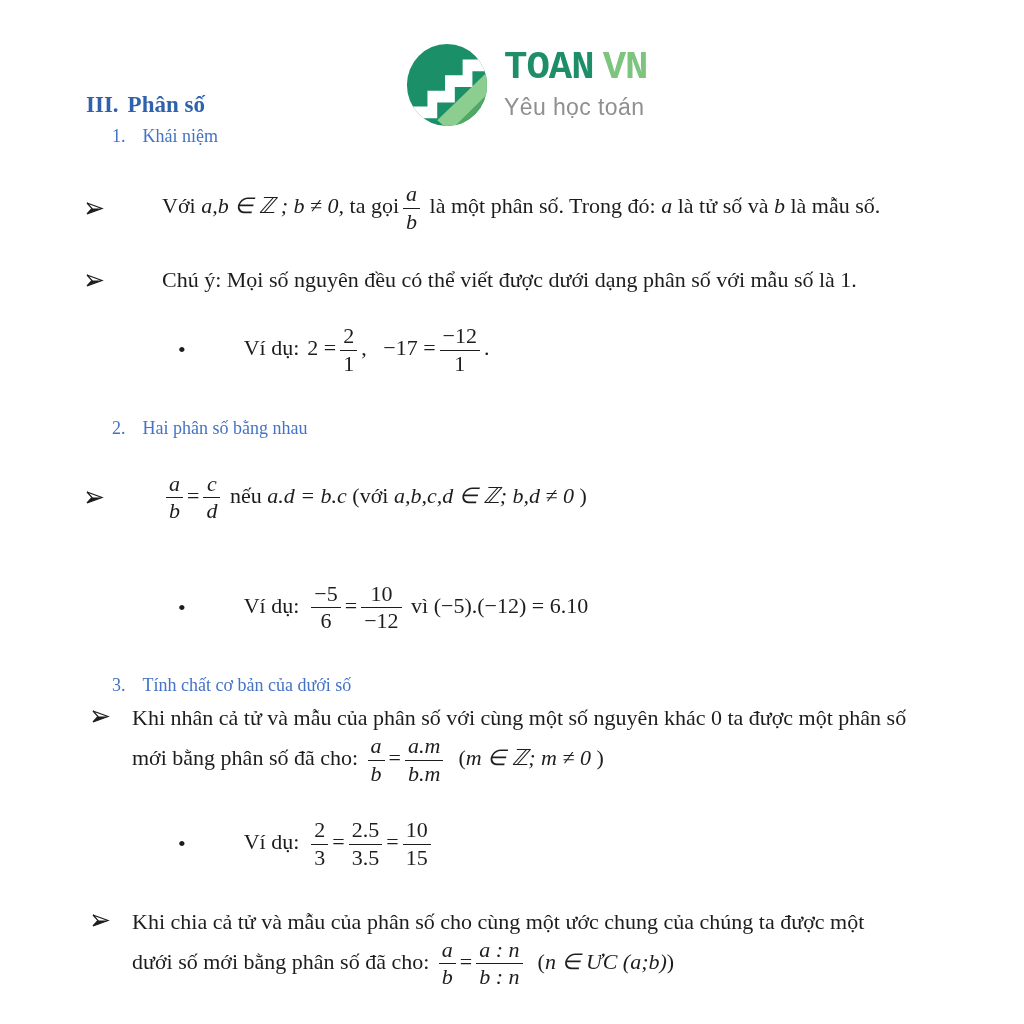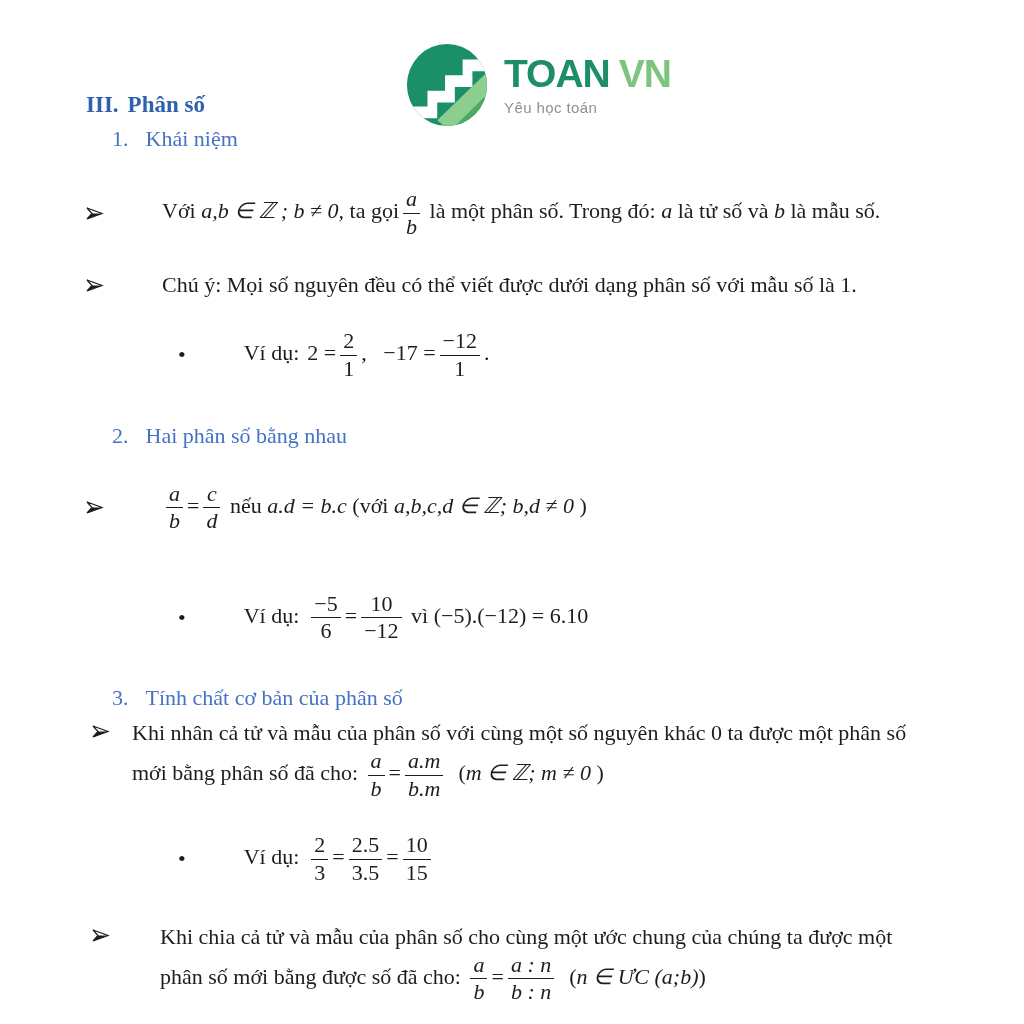--- a/index.html
+++ b/index.html
@@ -5,35 +5,35 @@
   html,body { margin:0; padding:0; }
   body { background:#ffffff; }
   .page {
     position:relative; width:1024px; height:1024px; background:#ffffff;
     font-family:"Liberation Serif", serif; color:#1d1d1d; overflow:hidden;
   }
 
   
   .logo { position:absolute; left:404px; top:42px; display:flex; align-items:center; gap:14px; }
   .logo-icon { flex:0 0 auto; }
-  .logo-title { font-family:Liberation Sans, sans-serif; font-weight:700; font-size:39px;
+  .logo-title { font-family:Liberation Mono, monospace; font-weight:700; font-size:39px;
                 letter-spacing:-1px; line-height:1; white-space:nowrap; }
   .logo-toan { color:#1e8e68; margin-right:9px; }
   .logo-vn   { color:#7dc47f; }
-  .logo-tagline { font-family:"Liberation Sans", sans-serif; font-size:15px; color:#8f8f8f;
+  .logo-tagline { font-family:"Liberation Sans", sans-serif; font-size:23px; color:#8f8f8f;
                   margin-top:6px; letter-spacing:0.4px; }
 
   
   .content { position:absolute; left:86px; top:92px; width:884px; font-size:22px; }
   .rich { white-space:pre-wrap; }
   .mi { font-style:italic; }
 
   .h-main { color:#3061ad; font-weight:700; font-size:23px; }
   .h-main .sec-label { margin-right:9px; }
-  .h-sub { color:#4472c4; font-size:22px; margin:8px 0 0 26px; }
+  .h-sub { color:#4472c4; font-size:18px; margin:8px 0 0 26px; }
   .h-sub .num { margin-right:17px; }
 
   .arrow-item { display:flex; align-items:center; margin-top:8px;font-family:Liberation Serif, serif; }
   .arrow-item.multiline { align-items:flex-start; }
   .arrow-item.multiline .marker { margin-top:7px; }
   .marker { flex:0 0 auto; width:18px; margin-right:14px; }
   .arrow-item.indent2 { margin-left:6px; }
   .arrow-item.indent2 .marker { margin-right:22px; }
   .body { flex:1; }
   .bline  { display:block; line-height:31px; }
@@ -127,46 +127,46 @@
     </div>
 
     <div class="bullet-item">
       <span class="dot">•</span>
       <span class="rich">
         <span class="ex-label">Ví dụ:</span><span class="frac"><span class="fn">−5</span><span class="fd">6</span></span><span>=</span><span class="frac"><span class="fn">10</span><span class="fd">−12</span></span><span> vì </span><span>(−5).(−12) = 6.10</span>
       </span>
     </div>
 
     <div class="h-sub gap-lg">
-      <span class="num">3.</span><span>Tính chất cơ bản của phân số</span>
+      <span class="num">3.</span><span>Tính chất cơ bản của dưới số</span>
     </div>
 
     <div class="arrow-item multiline indent2" style="margin-top:6px;">
       <svg class="marker" width="18" height="15" viewBox="0 0 18 15">
         <path d="M1 2 L16 7.5 L1 13 L6 7.5 Z" fill="#ffffff" stroke="#1d1d1d" stroke-width="1.2"></path>
         <path d="M1 13 L16 7.5 L6 7.5 Z" fill="#1d1d1d"></path>
       </svg>
       <span class="body">
         <span class="bline rich">Khi nhân cả tử và mẫu của phân số với cùng một số nguyên khác 0 ta được một phân số</span>
         <span class="bline2 rich"><span>mới bằng phân số đã cho: </span><span class="frac mi"><span class="fn">a</span><span class="fd">b</span></span><span>=</span><span class="frac mi"><span class="fn">a.m</span><span class="fd">b.m</span></span><span>  (</span><span class="mi">m ∈ ℤ; m ≠ 0</span><span> )</span></span>
       </span>
     </div>
 
     <div class="bullet-item">
       <span class="dot">•</span>
       <span class="rich">
         <span class="ex-label">Ví dụ:</span><span class="frac"><span class="fn">2</span><span class="fd">3</span></span><span>=</span><span class="frac"><span class="fn">2.5</span><span class="fd">3.5</span></span><span>=</span><span class="frac"><span class="fn">10</span><span class="fd">15</span></span>
       </span>
     </div>
 
-    <div class="arrow-item multiline indent2" style="margin-top:8px;gap:28px;">
+    <div class="arrow-item multiline indent2" style="margin-top:8px;">
       <svg class="marker" width="18" height="15" viewBox="0 0 18 15">
         <path d="M1 2 L16 7.5 L1 13 L6 7.5 Z" fill="#ffffff" stroke="#1d1d1d" stroke-width="1.2"></path>
         <path d="M1 13 L16 7.5 L6 7.5 Z" fill="#1d1d1d"></path>
       </svg>
       <span class="body">
         <span class="bline rich">Khi chia cả tử và mẫu của phân số cho cùng một ước chung của chúng ta được một</span>
-        <span class="bline2 rich"><span>phân số mới bằng được số đã cho: </span><span class="frac mi"><span class="fn">a</span><span class="fd">b</span></span><span>=</span><span class="frac mi"><span class="fn">a : n</span><span class="fd">b : n</span></span><span>  (</span><span class="mi">n ∈ ƯC (a;b)</span><span>)</span></span>
+        <span class="bline2 rich"><span>dưới số mới bằng phân số đã cho: </span><span class="frac mi"><span class="fn">a</span><span class="fd">b</span></span><span>=</span><span class="frac mi"><span class="fn">a : n</span><span class="fd">b : n</span></span><span>  (</span><span class="mi">n ∈ ƯC (a;b)</span><span>)</span></span>
       </span>
     </div>
 
   </main>
 </div>
 
 </body></html>

